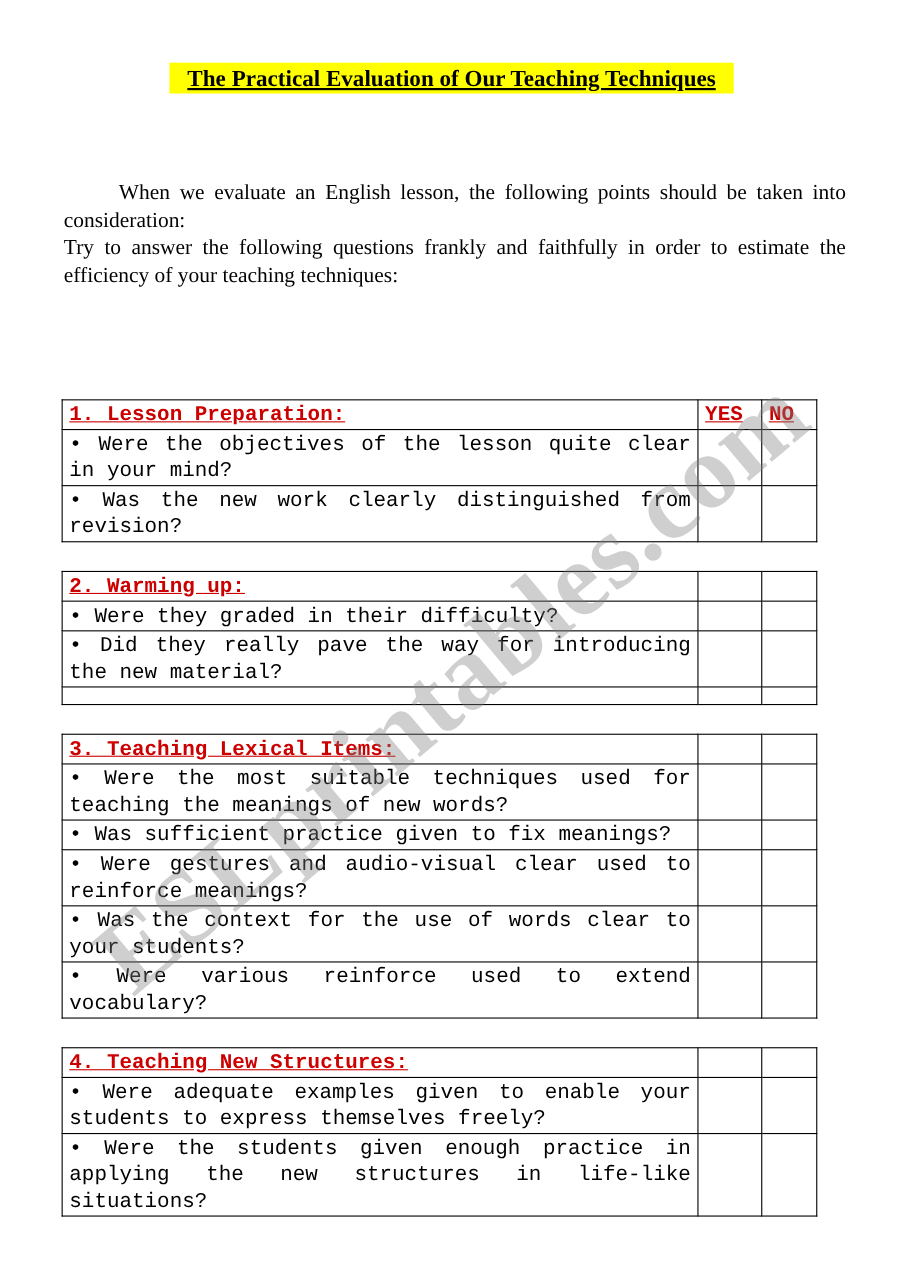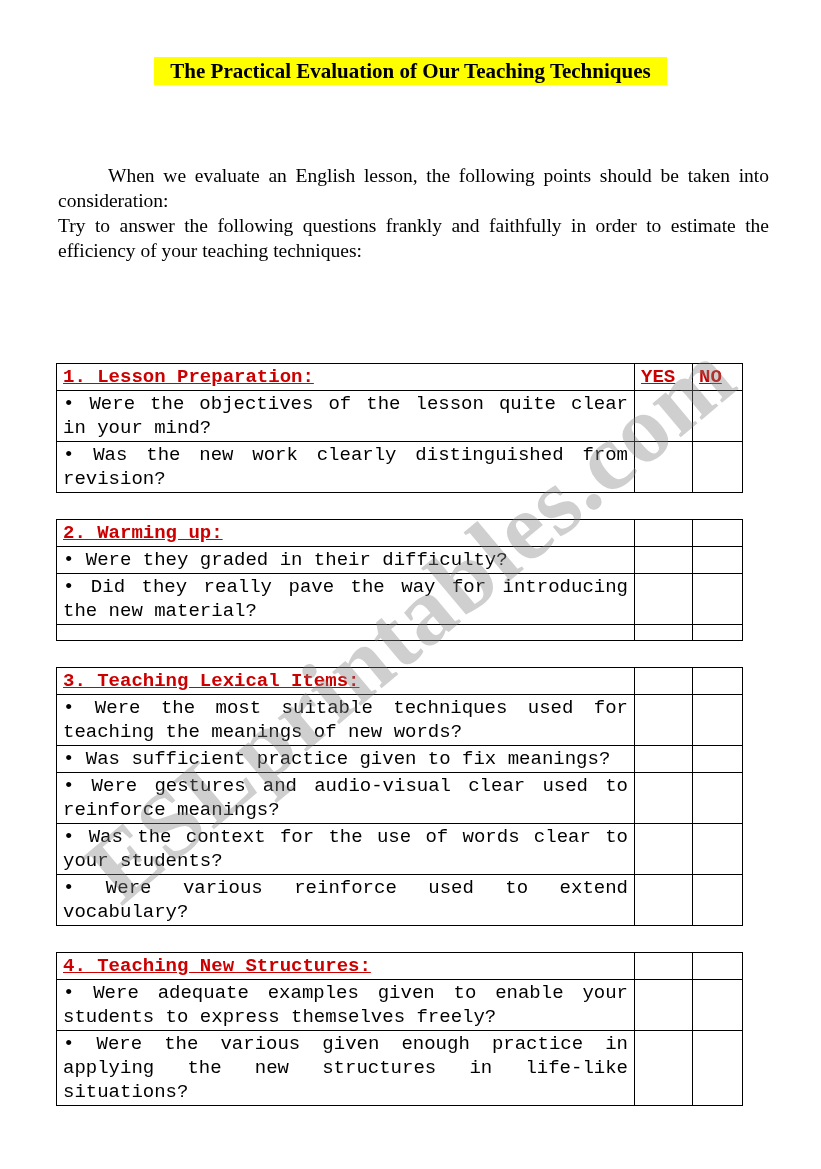--- a/index.html
+++ b/index.html
@@ -34,20 +34,21 @@
   .title {
     margin: 57px 0 0 0;
     text-align: center;
     font-size: 21px;
     font-weight: bold;
     line-height: 28px;
   }
   .title .hl {
     background: #ffff00;
     padding: 2px 16px;
+    text-decoration: underline;
   }
   .intro {
     margin: 78px 0 0 0;
     padding: 0 52px 0 58px;
     font-size: 19.5px;
     line-height: 25px;
     text-align: justify;
     font-family: Liberation Serif, serif;
   }
   .intro p { margin: 0; }
@@ -219,21 +220,21 @@
         </td>
         <td class="yn"></td>
         <td class="yn"></td>
       </tr>
       <tr>
         <td class="q">• Were adequate examples given to enable your students to express themselves freely?</td>
         <td class="yn"></td>
         <td class="yn"></td>
       </tr>
       <tr>
-        <td class="q">• Were the various given enough practice in applying the new structures in life-like situations?</td>
+        <td class="q">• Were the students given enough practice in applying the new structures in life-like situations?</td>
         <td class="yn"></td>
         <td class="yn"></td>
       </tr>
     </tbody>
       </table>
 
   </div>
 </div>
 
 </body></html>

